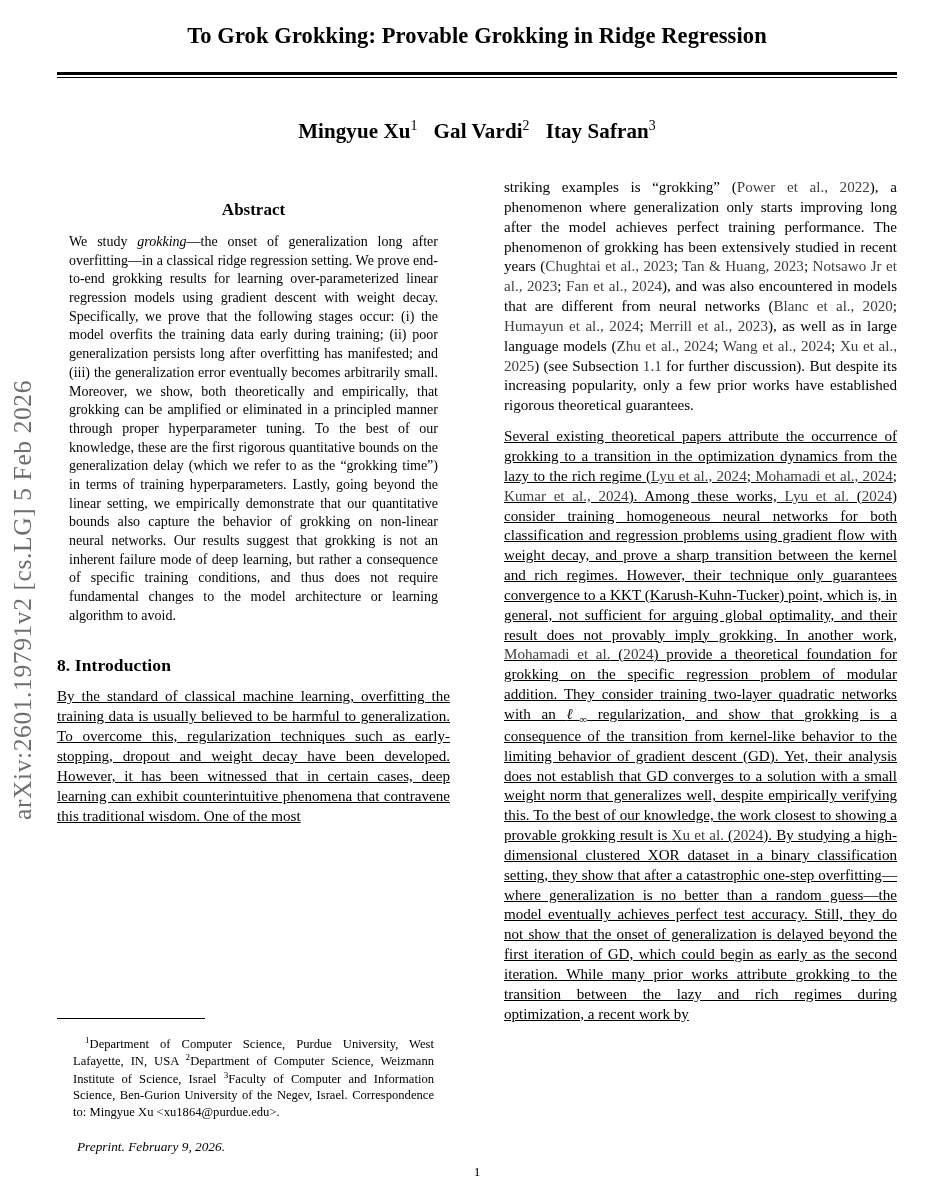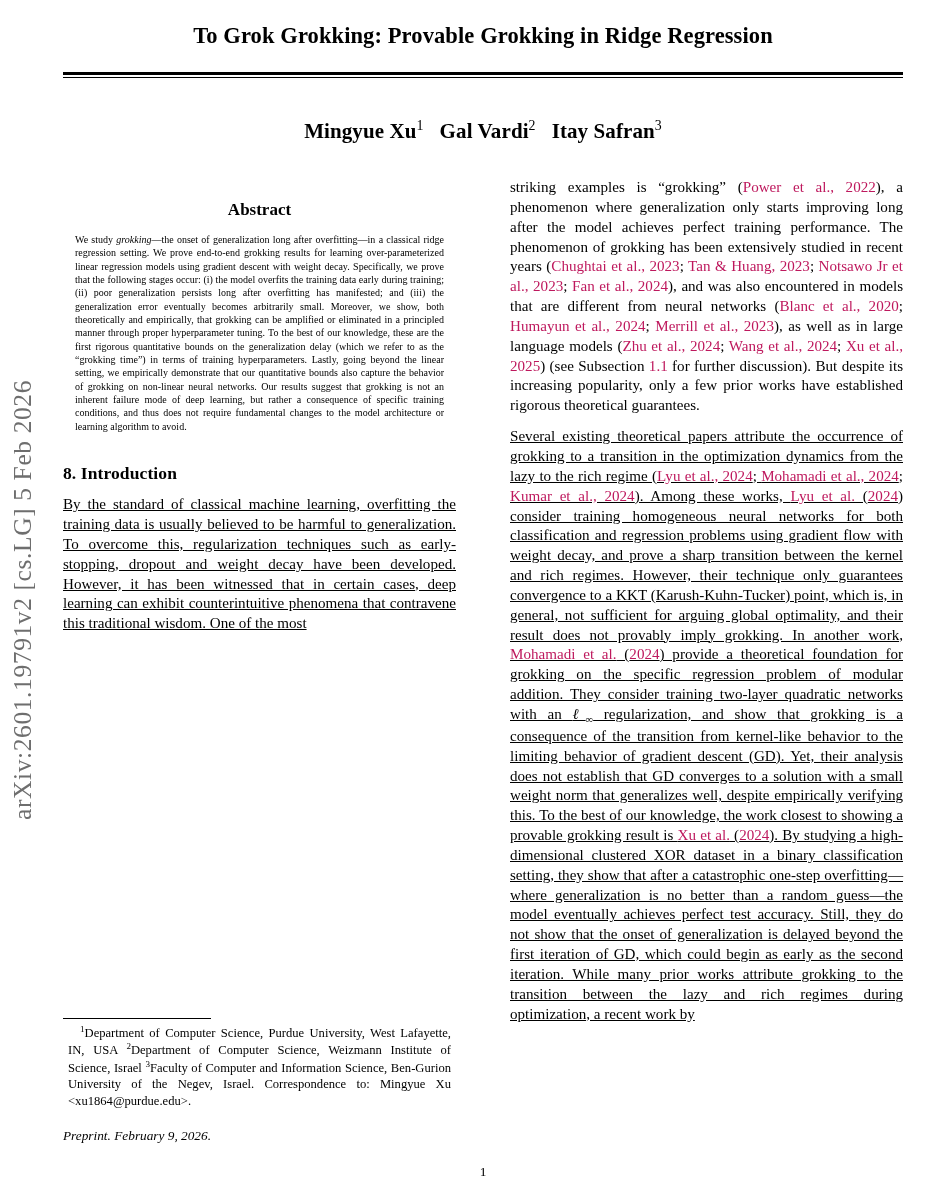--- a/index.html
+++ b/index.html
@@ -31,21 +31,21 @@
     white-space: nowrap;
     font-family: "Liberation Serif", "DejaVu Serif", serif;
     font-size: 25.5px;
     letter-spacing: 0.6px;
     color: #6e6e6e;
   }
 
   
   #page {
     position: absolute;
-    left: 63px;
+    left: 57px;
     top: 0px;
     width: 840px;
     height: 1035px;
   }
 
   #title-block { padding-top: 22px; }
   #paper-title {
     text-align: center;
     font-size: 22.5px;
     font-weight: bold;
@@ -95,21 +95,21 @@
   #col-right { left: 447px; }
 
   .sec-head-centered {
     text-align: center;
     font-weight: bold;
     font-size: 17px;
     margin: 0 0 13px 0;
   }
   .abstract-body { padding: 0 12px; }
   .abstract-body p {
-    font-size: 10px;
+    font-size: 14px;
     line-height: 1.335;
     text-align: justify;
     text-justify: inter-word;
     margin: 0;
     hyphens: manual;
   }
 
   h2.section-head {
     font-size: 17.5px;
     font-weight: bold;
@@ -118,21 +118,21 @@
   }
   p.body {
     font-size: 15.1px;
     line-height: 1.315;
     text-align: justify;
     text-justify: inter-word;
     margin: 0 0 11px 0;
     hyphens: manual;
   }
   p.body:last-child { margin-bottom: 0; text-decoration: underline; }
-  .cite { color: #be185d; }
+  .cite { color: #404040; }
   em { font-style: italic; }
   .math-ell {
     font-family: "Liberation Serif", "DejaVu Serif", serif;
     font-style: italic;
   }
   .math-ell sub { font-style: normal; font-size: 0.7em; }
 
   
   #footnote-block {
     position: absolute;
@@ -142,28 +142,29 @@
   }
   #footnote-rule {
     width: 148px;
     border-top: 1.1px solid #000;
     margin-bottom: 5px;
   }
   #footnote-text {
     font-size: 12.6px;
     line-height: 1.295;
     text-align: justify;
-    margin: 5px;
+    margin: 16px;
   }
   #footnote-text .indent { display: inline-block; width: 12px; }
   #footnote-text sup { font-size: 0.72em; }
   #preprint-line {
     margin-top: 19px;
     font-size: 13.3px;
     font-style: italic;
+    margin-left: 20px;
   }
 
   #page-number {
     position: absolute;
     left: 0;
     top: 1164px;
     width: 840px;
     text-align: center;
     font-size: 13.5px;
   }

